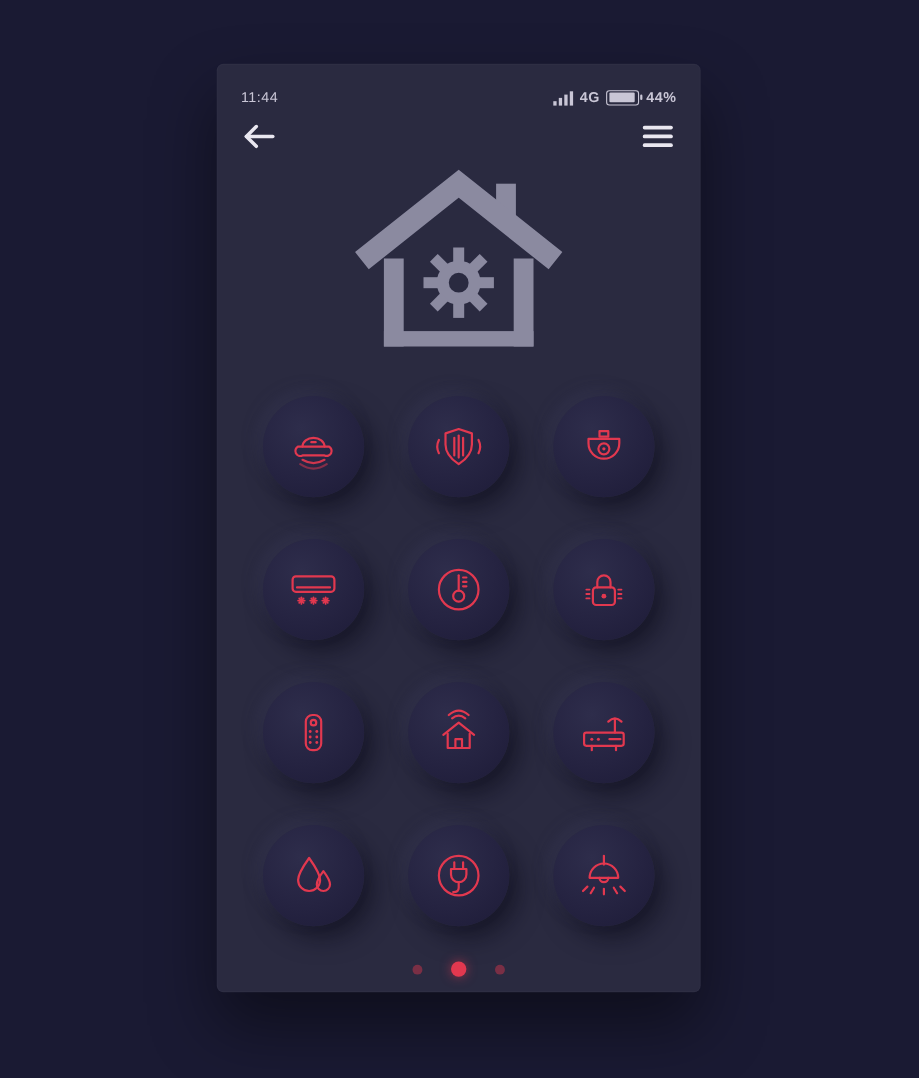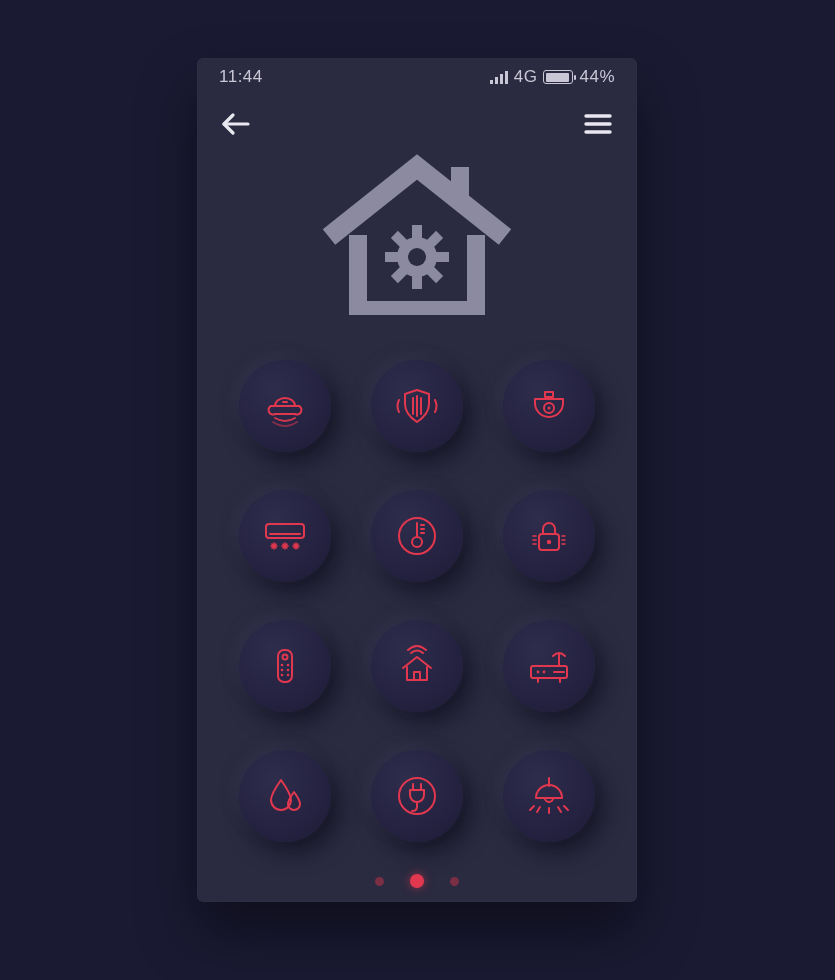--- a/index.html
+++ b/index.html
@@ -20,29 +20,29 @@
     border-radius: 6px;
     box-shadow: 0 30px 60px rgba(0,0,0,0.45), 0 0 0 1px rgba(255,255,255,0.02) inset;
     display: flex;
     flex-direction: column;
     padding: 0 22px;
   }
   
   .status {
     height: 48px;
     display: flex;
-    align-items: center;
+    align-items: flex-end;
     color: #c9c6d6;
-    font-size: 17px;
+    font-size: 13px;
     letter-spacing: 0.5px;
     font-weight: 400;
   }
   .status .left { flex: 0 0 auto; }
   .status .spacer { flex: 1; }
-  .status .right { display: flex; align-items: center; gap: 6px; }
+  .status .right { display: flex; align-items: center; gap: 6px; font-weight: bold; }
   .signal {
     display: inline-flex; align-items: flex-end; gap: 2px; height: 14px;
   }
   .signal i { width: 3px; background: #c9c6d6; display: block; }
   .signal i:nth-child(1){height:4px}
   .signal i:nth-child(2){height:7px}
   .signal i:nth-child(3){height:10px}
   .signal i:nth-child(4){height:13px}
   .battery {
     width: 30px; height: 14px; border: 1.5px solid #c9c6d6; border-radius: 3px;

